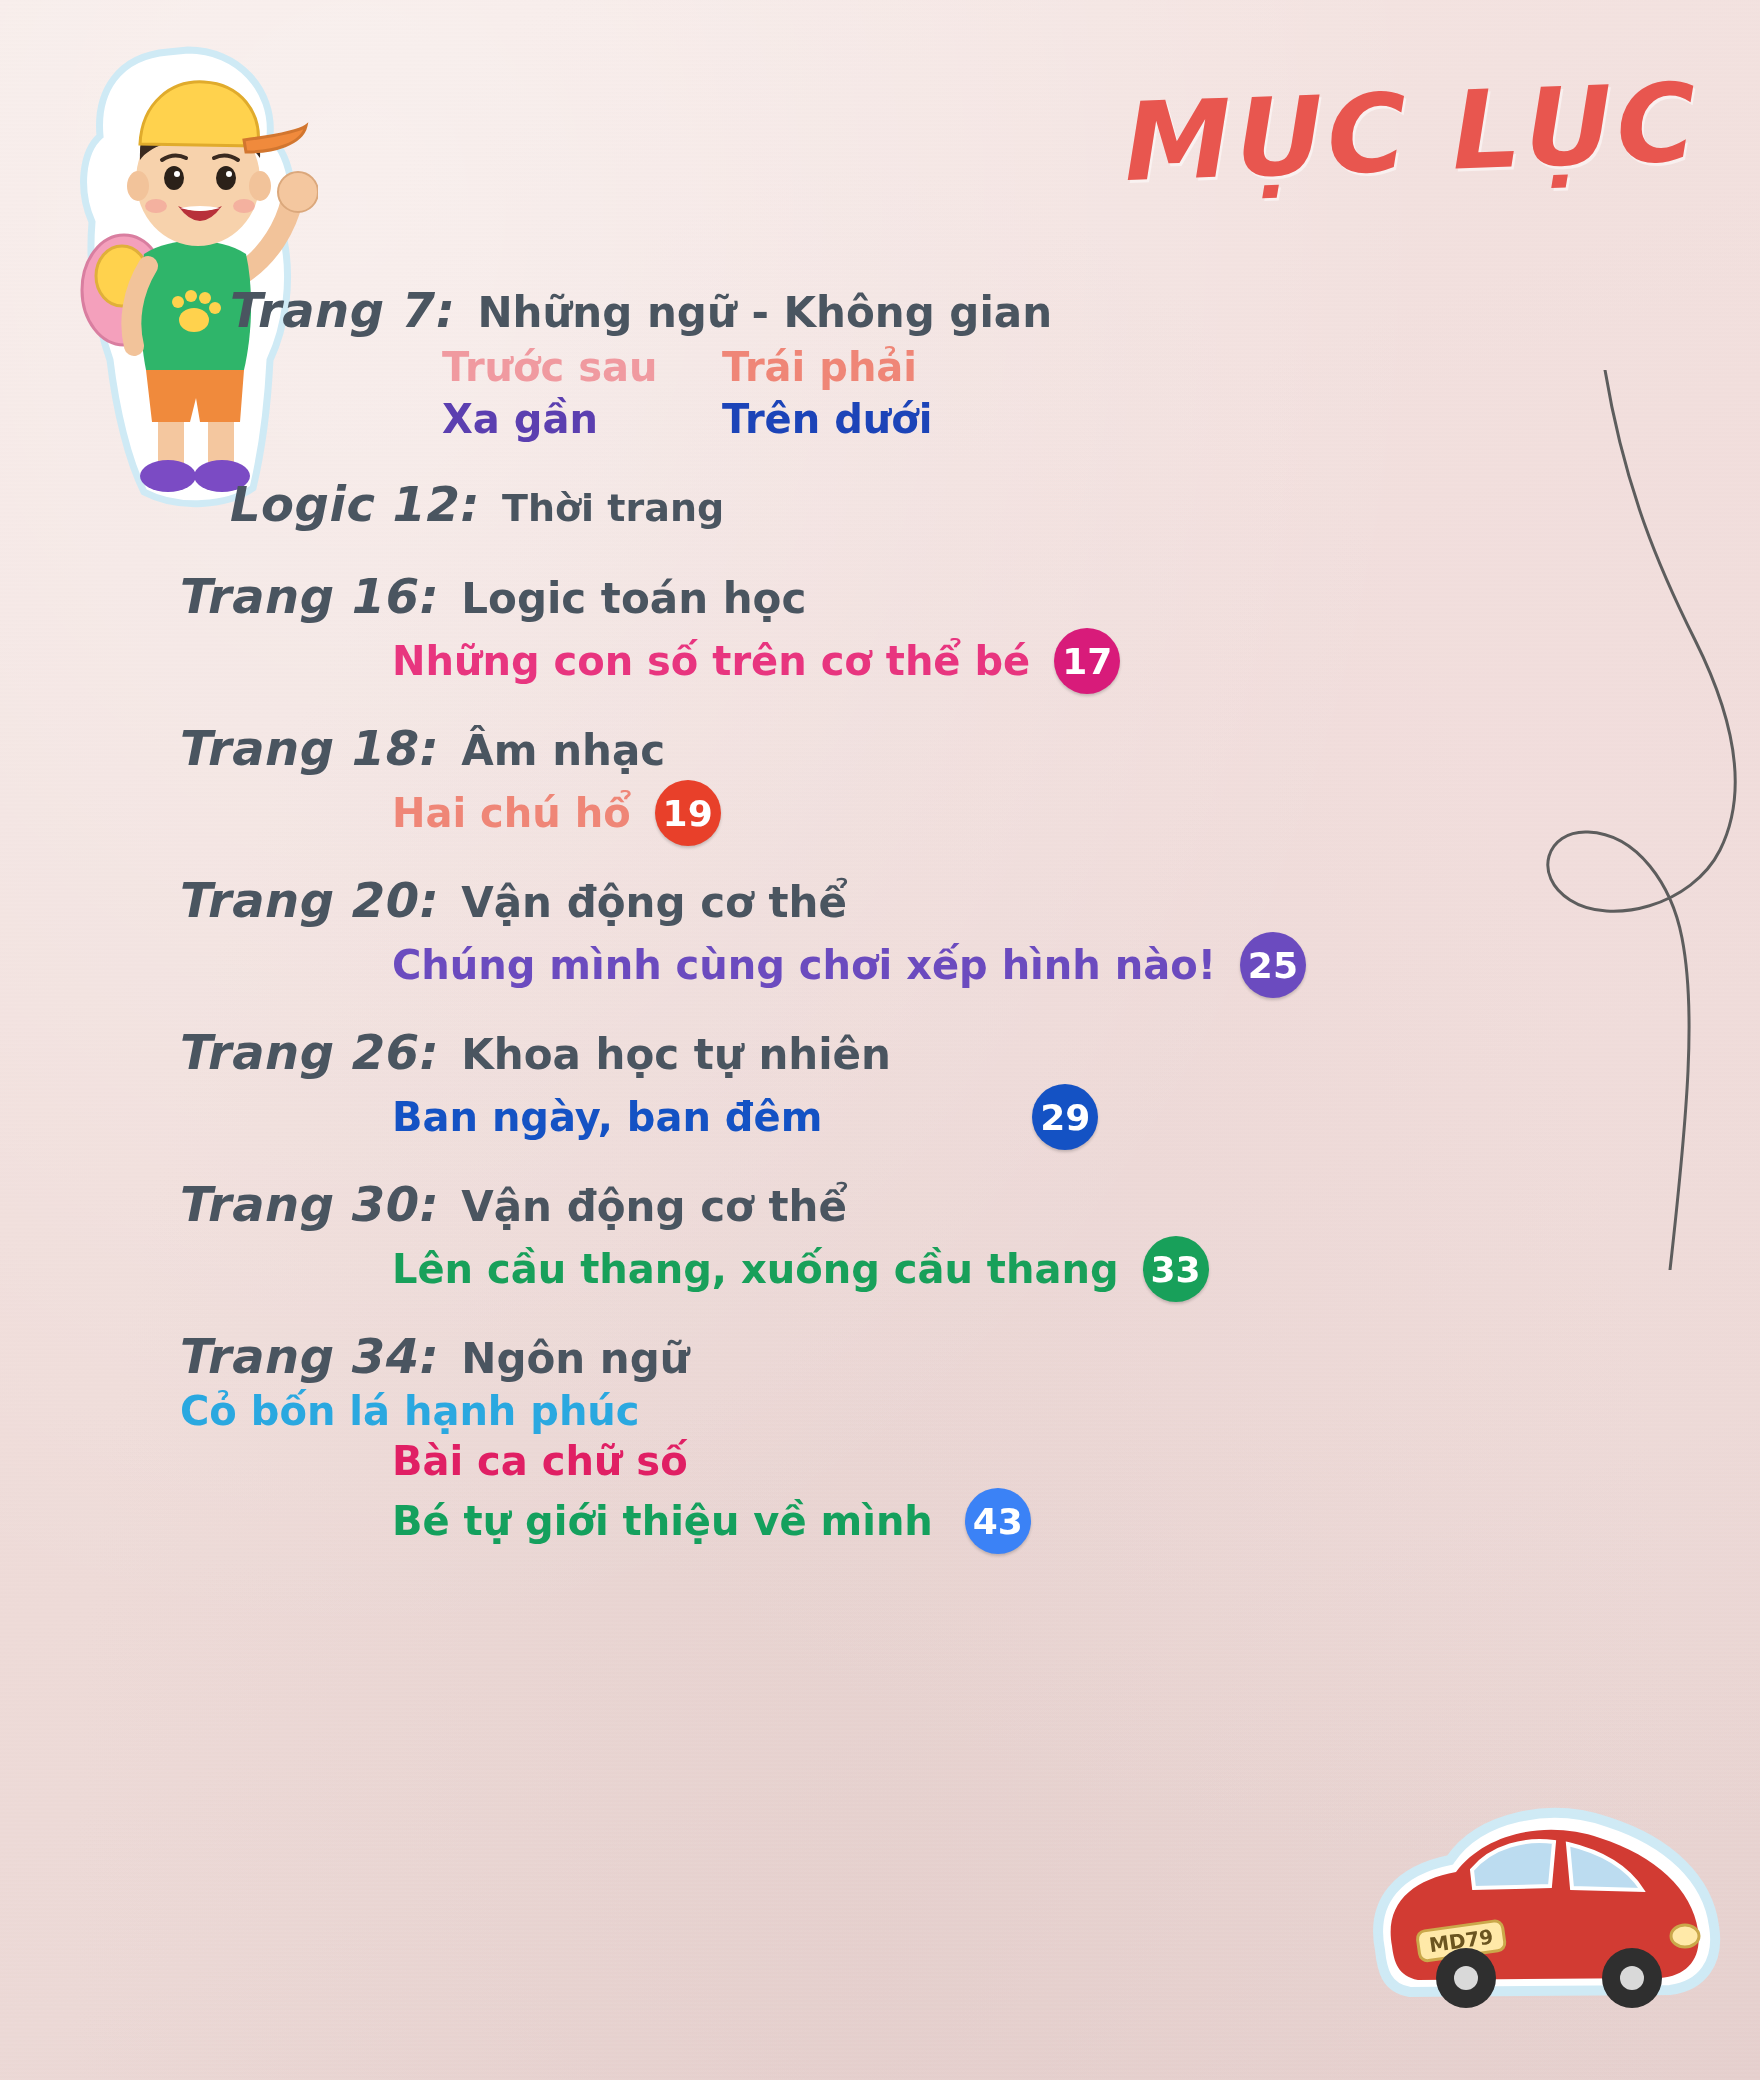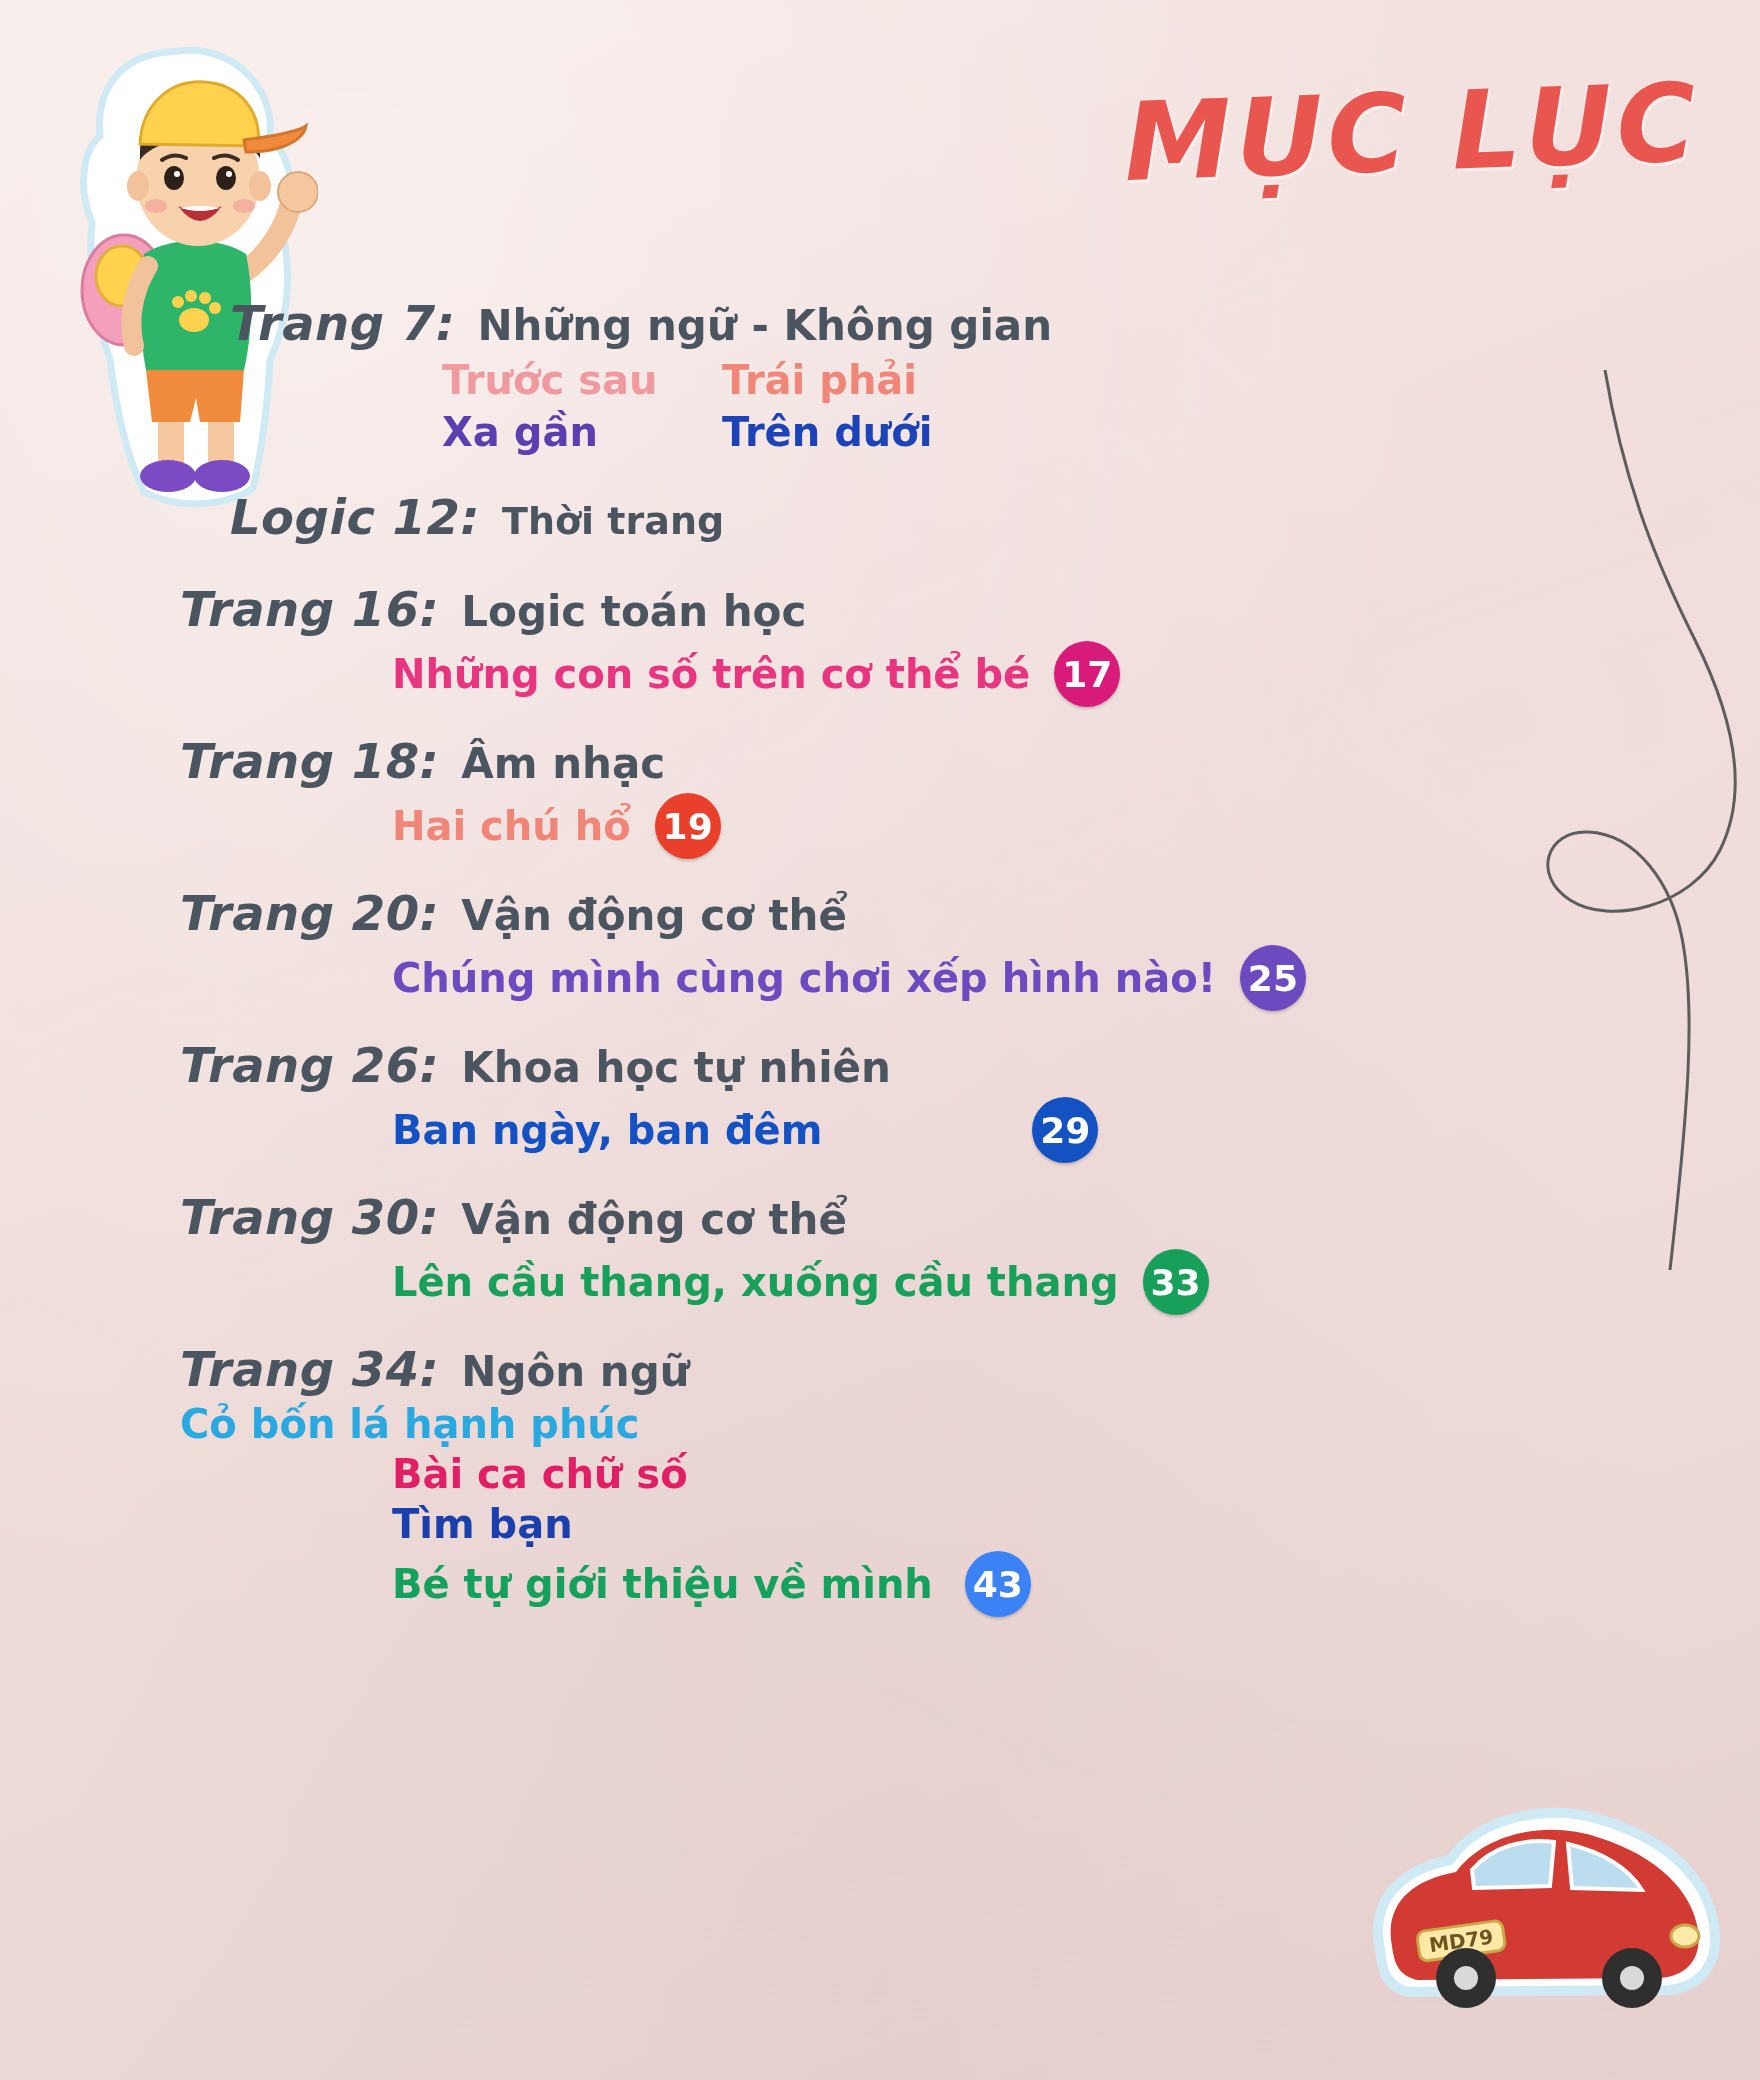--- a/index.html
+++ b/index.html
@@ -72,21 +72,21 @@
     right: 0px;
     top: 370px;
     width: 340px;
     height: 900px;
   }
 
   
   .toc {
     position: absolute;
     left: 200px;
-    top: 295px;
+    top: 282px;
     width: 1340px;
   }
   .entry {
     margin-bottom: 6px;
   }
   .row {
     display: flex;
     align-items: baseline;
     white-space: nowrap;
   }
@@ -318,22 +318,19 @@
     <div class="row">
       <span class="page-label">Trang 34:</span>
       <span class="topic">Ngôn ngữ</span>
     </div>
     <div class="sub-row" style="">
       <span class="sub" style="color:#2aa8e0">Cỏ bốn lá hạnh phúc</span>
     </div>
     <div class="sub-row" style="margin-left:212px;">
       <span class="sub" style="color:#e01f64">Bài ca chữ số</span>
     </div>
-    <div class="sub-row" style="margin-left:212px;">
-      <span class="sub" style="color:#1c3fae">Tìm bạn</span>
-    </div>
     <div class="sub-row" style="margin-left:212px;gap:8px;">
       <span class="sub" style="color:#14a05d">Bé tự giới thiệu về mình</span>
       <span class="badge" style="background:#3b82f6">43</span>
     </div>
   </div>
 
 </div>
 
 </body></html>

